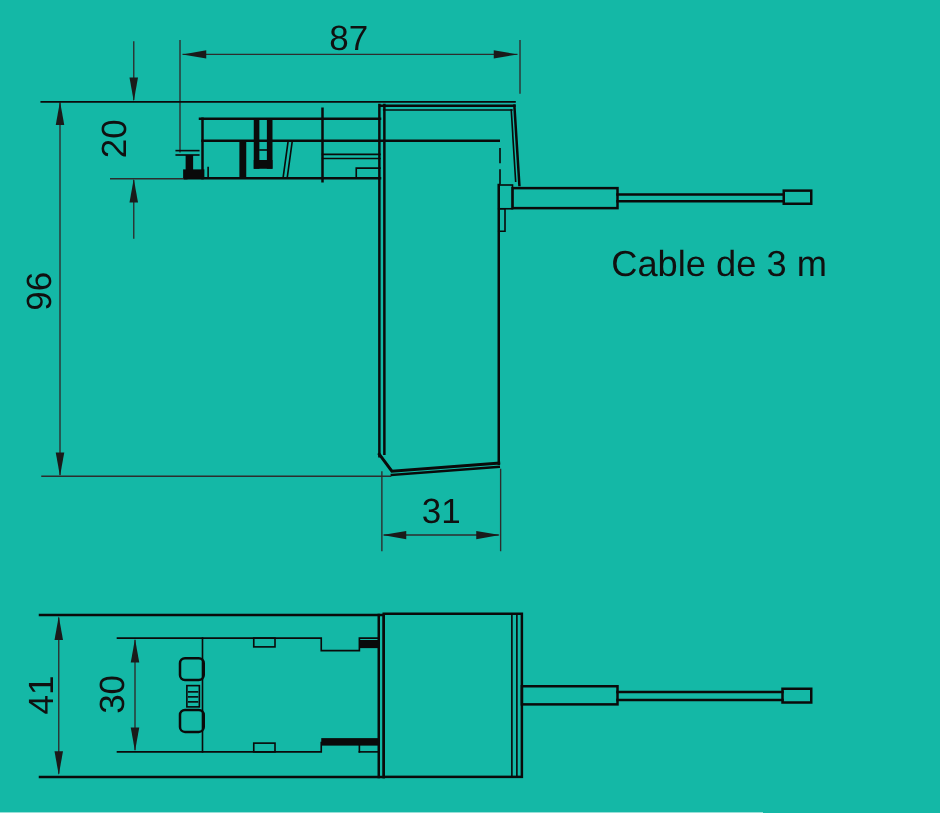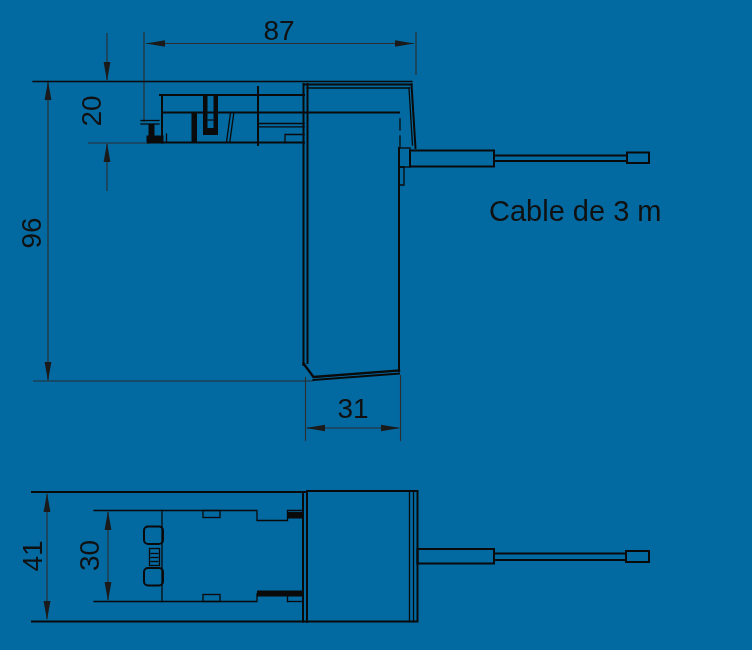--- a/index.html
+++ b/index.html
@@ -1,16 +1,16 @@
 <!DOCTYPE html>
 <html><head>
 <meta charset="utf-8">
 <style>
   html, body { margin:0; padding:0; background:#ffffff; }
-  .stage { width:752px; height:650px; background:#0369a1; position:relative; overflow:hidden; }
+  .stage { width:752px; height:650px; background:#14b8a6; position:relative; overflow:hidden; }
   svg { display:block; }
   .obj  { stroke:#0a0a0a; stroke-width:2;   fill:none; stroke-linecap:square; }
   .obj2 { stroke:#0a0a0a; stroke-width:2.4; fill:none; stroke-linecap:square; }
   .thin { stroke:#0a0a0a; stroke-width:1.3; fill:none; stroke-linecap:square; }
   .fillb{ fill:#0a0a0a; stroke:none; }
   .dim  { stroke:#2d2d2d; stroke-width:1.1; fill:none; }
   .ar   { fill:#1a1a1a; stroke:none; }
   .t    { font-family:"Liberation Sans", sans-serif; font-size:28px; fill:#101010; }
   .tlabel { font-family:"Liberation Sans", sans-serif; font-size:29px; fill:#101010; }
 </style>

